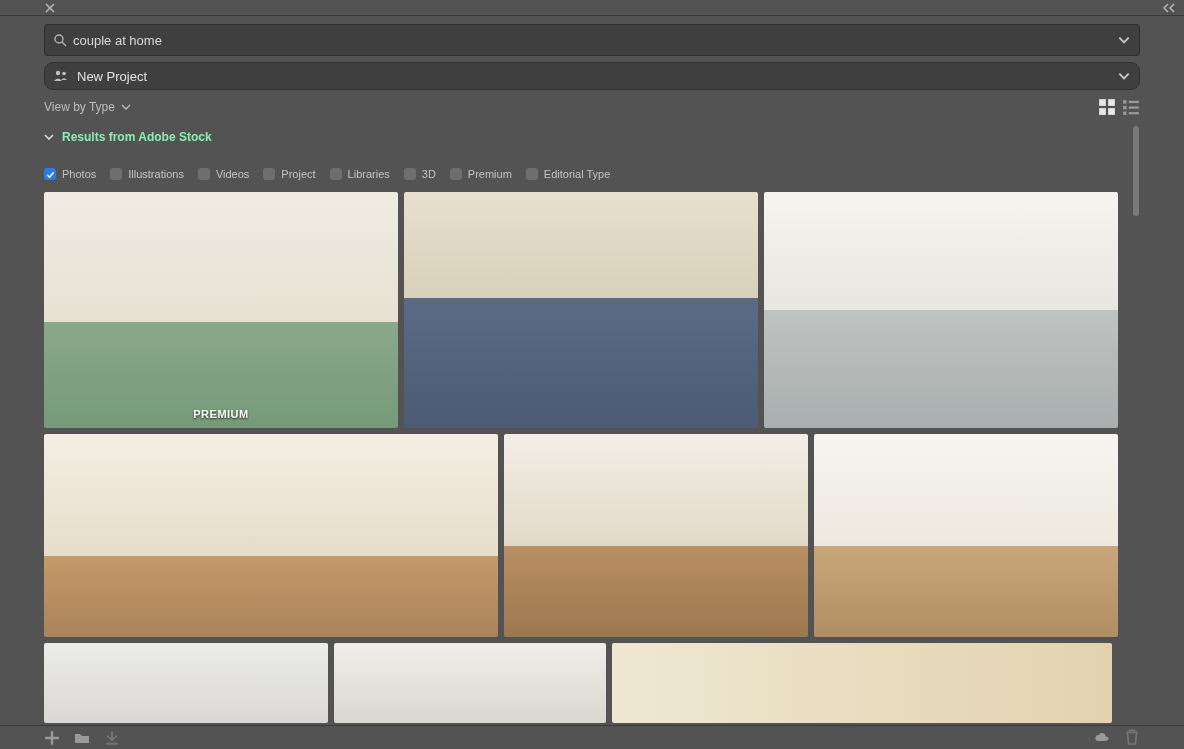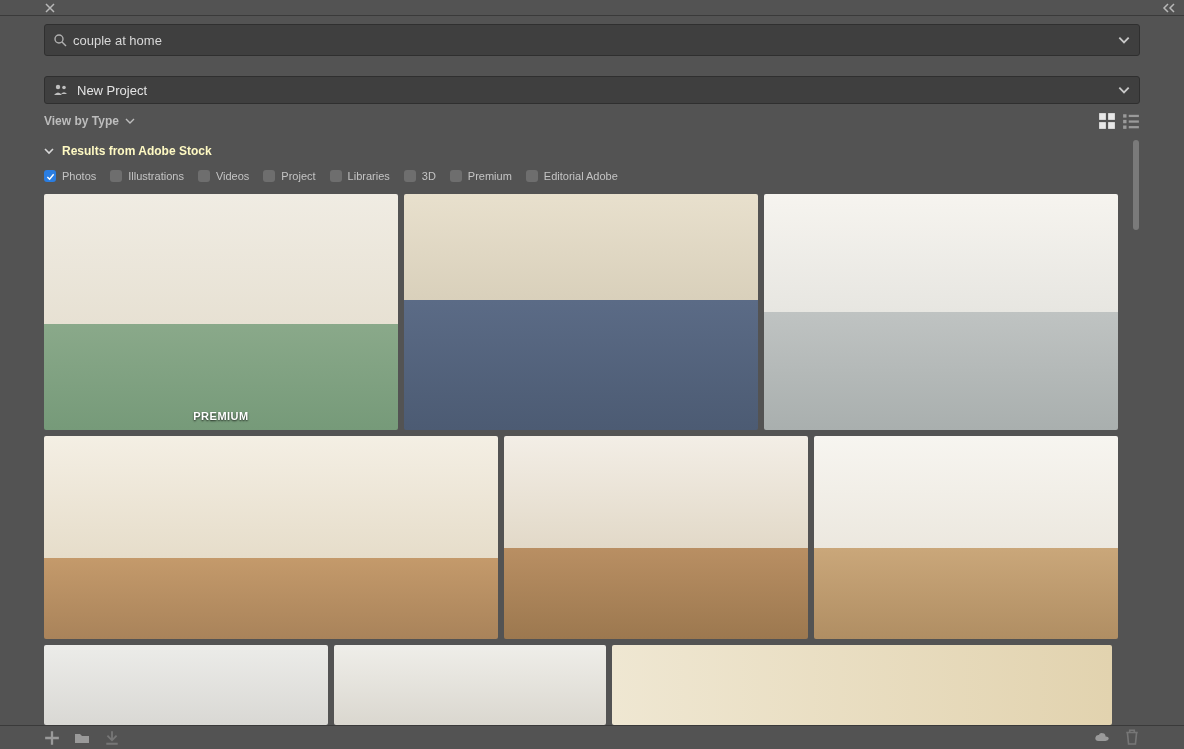--- a/index.html
+++ b/index.html
@@ -20,44 +20,44 @@
   
   .inner { margin: 0 44px; display: flex; flex-direction: column; flex: 1 1 auto; min-height: 0; }
 
   
   .searchrow { height: 32px; background: #3f3f3f; border: 1px solid #2f2f2f; border-radius: 3px; margin-top: 8px; display: flex; align-items: center; padding: 0 8px; position: relative; }
   .searchrow .sicon { width: 14px; height: 14px; color: #b0b0b0; margin-right: 6px; flex: 0 0 auto; }
   .searchrow input { flex: 1; background: transparent; border: none; outline: none; color: #d8d8d8; font-size: 13px; }
   .searchrow .chev { width: 14px; height: 14px; color: #c8c8c8; flex: 0 0 auto; cursor: pointer; }
 
   
-  .librow { height: 28px; background: #3f3f3f; border: 1px solid #2f2f2f; border-radius: 3px; margin-top: 20px; display: flex; align-items: center; padding: 0 8px; }
+  .librow { height: 28px; background: #3f3f3f; border: 1px solid #2f2f2f; border-radius: 9px; margin-top: 6px; display: flex; align-items: center; padding: 0 8px; }
   .librow .picon { width: 16px; height: 14px; color: #c0c0c0; margin-right: 8px; flex: 0 0 auto; }
   .librow .plabel { flex: 1; font-size: 13px; color: #e4e4e4; }
   .librow .chev { width: 14px; height: 14px; color: #c8c8c8; flex: 0 0 auto; cursor: pointer; }
 
   
-  .viewrow { height: 30px; display: flex; align-items: center; margin-top: 2px; justify-content: space-between; font-weight: bold; }
+  .viewrow { height: 30px; display: flex; align-items: center; margin-top: 2px; justify-content: space-between; }
   .viewrow .viewby { display: flex; align-items: center; gap: 6px; color: #bdbdbd; font-size: 12px; cursor: pointer; }
   .viewrow .viewby svg { width: 10px; height: 10px; }
   .viewrow .layouts { display: flex; align-items: center; gap: 6px; }
   .viewrow .layouts .lbtn { width: 18px; height: 18px; color: #9a9a9a; cursor: pointer; display: flex; align-items: center; justify-content: center; }
   .viewrow .layouts .lbtn.active { color: #e8e8e8; }
 
   
   .resultswrap { flex: 1 1 auto; display: flex; min-height: 0; }
   .results { flex: 1 1 auto; overflow-y: auto; min-height: 0; padding-right: 6px; }
   .scrollbar { width: 8px; }
   .scrollbar .thumb { width: 6px; margin-left: 1px; background: #7a7a7a; border-radius: 3px; height: 90px; margin-top: 4px; }
 
   .reshdr { display: flex; align-items: center; gap: 8px; height: 22px; margin-top: 4px; cursor: pointer; }
   .reshdr svg { width: 10px; height: 10px; }
-  .reshdr .txt { font-size: 12px; font-weight: 600; color: #fef9c3; }
-
-  .filters { display: flex; align-items: center; gap: 14px; height: 24px; margin-top: 2px; margin-bottom: 6px; flex-wrap: wrap; }
+  .reshdr .txt { font-size: 12px; font-weight: 600; color: #86efac; }
+
+  .filters { display: flex; align-items: center; gap: 14px; height: 24px; margin-top: 14px; margin-bottom: 6px; flex-wrap: wrap; }
   .fchk { display: flex; align-items: center; gap: 6px; font-size: 11px; color: #c4c4c4; cursor: pointer; }
   .fchk .box { width: 12px; height: 12px; border-radius: 3px; background: #6e6e6e; display: flex; align-items: center; justify-content: center; }
   .fchk .box.on { background: #2a7de1; }
   .fchk .box.on svg { width: 9px; height: 9px; display: block; }
   .fchk .box svg { display: none; }
 
   
   .grid { display: flex; flex-direction: column; gap: 6px; }
   .row { display: flex; gap: 6px; }
   .thumb { position: relative; overflow: hidden; border-radius: 2px; background: #e6e0d4; cursor: pointer; }
@@ -201,21 +201,21 @@
             <label class="fchk">
               <span class="box"></span>
               <span>3D</span>
             </label>
             <label class="fchk">
               <span class="box"></span>
               <span>Premium</span>
             </label>
             <label class="fchk">
               <span class="box"></span>
-              <span>Editorial Adobe</span>
+              <span>Editorial Type</span>
             </label>
           </div>
 
         <div class="grid" id="grid">
             <div class="row">
               <div class="thumb ph-a" style="width: 354px; height: 236px;">
                 <div class="badge">PREMIUM</div>
               </div>
               <div class="thumb ph-b" style="width: 354px; height: 236px;"></div>
               <div class="thumb ph-c" style="width: 354px; height: 236px;"></div>

